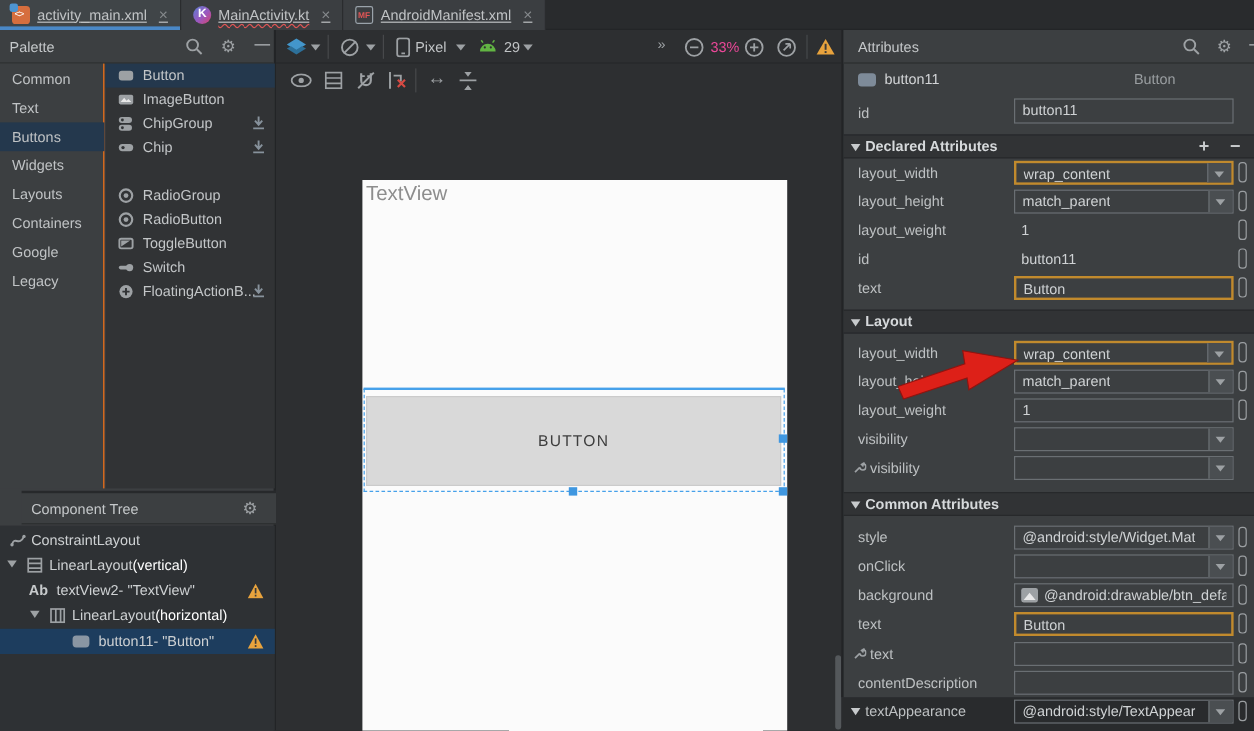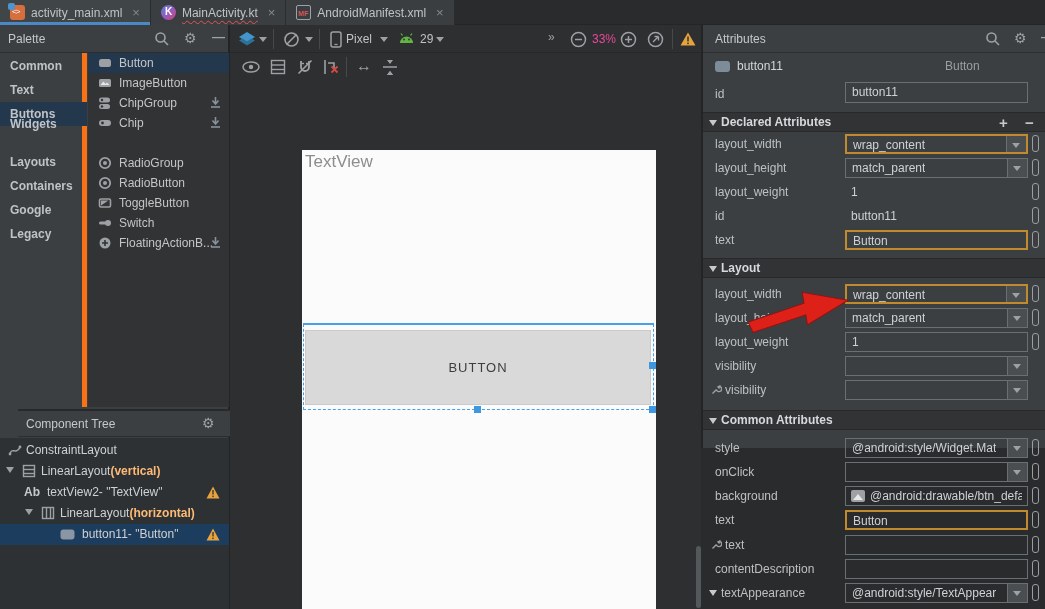--- a/index.html
+++ b/index.html
@@ -4,21 +4,21 @@
 <style>
   * { margin:0; padding:0; box-sizing:border-box; }
   html,body { width:1045px; height:609px; overflow:hidden; }
   body {
     font-family:"Liberation Sans","DejaVu Sans",sans-serif;
     font-size:12px; color:#bdc0c2; background:#292b2d; position:relative;
   }
   .abs { position:absolute; }
 
   
-  .tabbar { left:0; top:0; width:1045px; height:25px; background:#292b2d; border-bottom:1px solid #232527; display:flex; }
+  .tabbar { left:0; top:0; width:1045px; height:25px; background:#292b2d; border-bottom:1px solid #232527; display:flex;text-decoration:underline; }
   .tab { height:25px; display:flex; align-items:center; gap:6px; padding:0 10px 0 10px; background:#3b3e41; border-right:1px solid #2a2c2e; position:relative; color:#c0c3c5;}
   .tab.sel { background:#404548; }
   .tab.sel::after { content:""; position:absolute; left:0; right:0; bottom:0; height:3px; background:#4a88c7; }
   .tab .close { color:#85898c; font-size:13px; margin-left:4px; }
   .ftab-icon { width:15px; height:15px; display:inline-block; position:relative; flex:0 0 auto; }
   .icon-xml { background:#d66e3e; border-radius:3px; }
   .icon-xml::before { content:"<>"; position:absolute; left:2px; top:2px; font-size:8px; color:#fff; letter-spacing:-1px;}
   .icon-xml::after { content:""; position:absolute; left:-2px; top:-2px; width:7px; height:7px; background:#4d94d0; border-radius:2px; }
   .icon-kt { border-radius:50%; background:linear-gradient(135deg,#5a7ed0 0%, #9a58c0 55%, #d6436b 100%); }
   .icon-kt::before { content:"K"; position:absolute; left:4px; top:1px; font-size:10px; color:#ffffff; font-weight:bold;}
@@ -29,37 +29,37 @@
 
   
   .phead { background:#3c3f41; border-bottom:1px solid #2b2d2f; }
   .phead .ttl { position:absolute; left:8px; top:7px; color:#c5c8ca; }
   .hicon { position:absolute; top:6px; width:16px; height:16px; color:#9da1a4; }
   .minus-glyph { color:#9da1a4; font-weight:bold; font-size:13px; }
   svg.ic { display:block; }
 
   
   .lpanel { left:0; top:25px; width:230px; height:584px; background:#3c3f41; border-right:2px solid #222426; }
-  .cats { position:absolute; left:0; top:28px; width:87px; height:354px; background:#3c3f41; border-right:5px solid #f97316;font-weight:bold;}
+  .cats { position:absolute; left:0; top:28px; width:87px; height:354px; background:#3c3f41; border-right:1px solid #f97316;}
   .cat { position:absolute; left:0; width:87px; height:24px; line-height:24px; padding-left:10px; color:#c0c3c5;}
   .cat.sel { background:#24384d; }
   .pitems { position:absolute; left:88px; top:28px; width:141px; height:354px; background:#313335; }
   .pitem { position:absolute; left:0; width:141px; height:20px; line-height:20px; color:#c3c6c8; }
   .pitem.sel { background:#24384d; }
   .pitem .picon { position:absolute; left:10px; top:3px; width:14px; height:14px; }
   .pitem .plabel { position:absolute; left:31px; top:0; }
   .pitem .dl { position:absolute; right:7px; top:3px; width:13px; height:13px; }
 
   
   .cthead { position:absolute; left:0; top:384px; width:229px; height:28px; background:#3c3f41; border-top:2px solid #27292b; border-bottom:1px solid #2b2d2f;margin-left:18px;}
   .ctbody { position:absolute; left:0; top:413px; width:229px; height:171px; background:#2e3134; }
   .tnode { position:absolute; left:0; width:229px; height:21px; line-height:21px; color:#ced1d3; }
   .tnode.sel { background:#1d3d5e; }
   .tnode .tw { position:absolute; top:6px; width:0; height:0; border-left:4px solid transparent; border-right:4px solid transparent; border-top:6px solid #9da1a4; }
-  .tnode .suffix { color:#fdba74;font-weight:bold; }
+  .tnode .suffix { color:#ffffff; }
   .tnode .ticon { position:absolute; top:3px; width:14px; height:14px; }
   .warn { position:absolute; width:14px; height:13px; }
 
   
   .cpanel { left:230px; top:25px; width:471px; height:584px; background:#2d2f31; }
   .tbar1 { position:absolute; left:0; top:0; width:471px; height:28px; border-bottom:1px solid #26282a; }
   .tbar2 { position:absolute; left:0; top:28px; width:471px; height:28px; }
   .tb { position:absolute; top:5px; color:#9da1a4; }
   .vdiv { position:absolute; top:4px; width:1px; height:20px; background:#47494b; }
   .ddtri { position:absolute; top:12px; width:0; height:0; border-left:4px solid transparent; border-right:4px solid transparent; border-top:5px solid #9da1a4; }
@@ -69,21 +69,21 @@
   .canvas { position:absolute; left:72px; top:125px; width:354px; height:459px; background:#fbfbfb; }
   .tv-label { position:absolute; left:3px; top:2px; color:#8d8d8d; font-size:17px; }
   .sel-rect { position:absolute; left:1px; top:174px; width:351px; height:86px; border:1px dashed #46a1ea; }
   .sel-topline { position:absolute; left:1px; top:173px; width:351px; height:2px; background:#46a1ea; }
   .gbutton { position:absolute; left:3px; top:180px; width:346px; height:75px; background:#d9d9d9; border:1px solid #cbcbcb; display:flex; align-items:center; justify-content:center; }
   .gbutton span { color:#3d3d3d; font-size:13px; letter-spacing:1px; }
   .handle { position:absolute; width:7px; height:7px; background:#3f97e0; }
   .c-scroll { position:absolute; left:466px; top:521px; width:5px; height:62px; background:#54585b; border-radius:3px; }
 
   
-  .apanel { left:701px; top:25px; width:344px; height:423px; background:#3c3f41; border-left:2px solid #222426; }
+  .apanel { left:701px; top:25px; width:344px; height:556px; background:#3c3f41; border-left:2px solid #222426; }
   .ahead { position:absolute; left:0; top:0; width:344px; height:28px; background:#3c3f41; border-bottom:1px solid #2b2d2f; }
   .comp-row { position:absolute; left:0; top:31px; width:344px; height:22px; }
   .comp-icon { position:absolute; left:12px; top:5px; width:15px; height:11px; background:#7e8b99; border-radius:3px; }
   .comp-id { position:absolute; left:34px; top:3px; color:#d3d5d7; }
   .comp-type { position:absolute; left:242px; top:3px; width:110px; overflow:hidden; white-space:nowrap; color:#9a9ea1; }
   .idrow { position:absolute; left:0; top:57px; width:344px; height:26px; }
   .sechead { position:absolute; left:0; width:344px; height:20px; background:#313335; border-top:1px solid #27292b; border-bottom:1px solid #27292b; }
   .sechead .stri { position:absolute; left:6px; top:7px; width:0; height:0; border-left:4px solid transparent; border-right:4px solid transparent; border-top:6px solid #c7cacc; }
   .sechead .stitle { position:absolute; left:18px; top:2px; font-weight:bold; color:#d6d9db; }
   .plusminus { position:absolute; top:1px; color:#c7cacc; font-size:15px; font-weight:bold; }
@@ -135,21 +135,21 @@
         </svg>
     </span>
     <span class="hicon" style="left:184px;top:5px;font-size:14px;">⚙</span>
     <span class="hicon minus-glyph" style="left:212px;top:4px;">—</span>
   </div>
 
   <div class="cats">
     <div class="cat" style="top:1px;">Common</div>
     <div class="cat" style="top:25px;">Text</div>
     <div class="cat sel" style="top:49px;">Buttons</div>
-    <div class="cat" style="top:59px;">Widgets</div>
+    <div class="cat" style="top:73px;">Widgets</div>
     <div class="cat" style="top:97px;">Layouts</div>
     <div class="cat" style="top:121px;">Containers</div>
     <div class="cat" style="top:145px;">Google</div>
     <div class="cat" style="top:169px;">Legacy</div>
   </div>
 
   <div class="pitems">
     <div class="pitem sel" style="top:0;">
       <span class="picon">
           <svg class="ic" width="14" height="14" viewBox="0 0 14 14">

